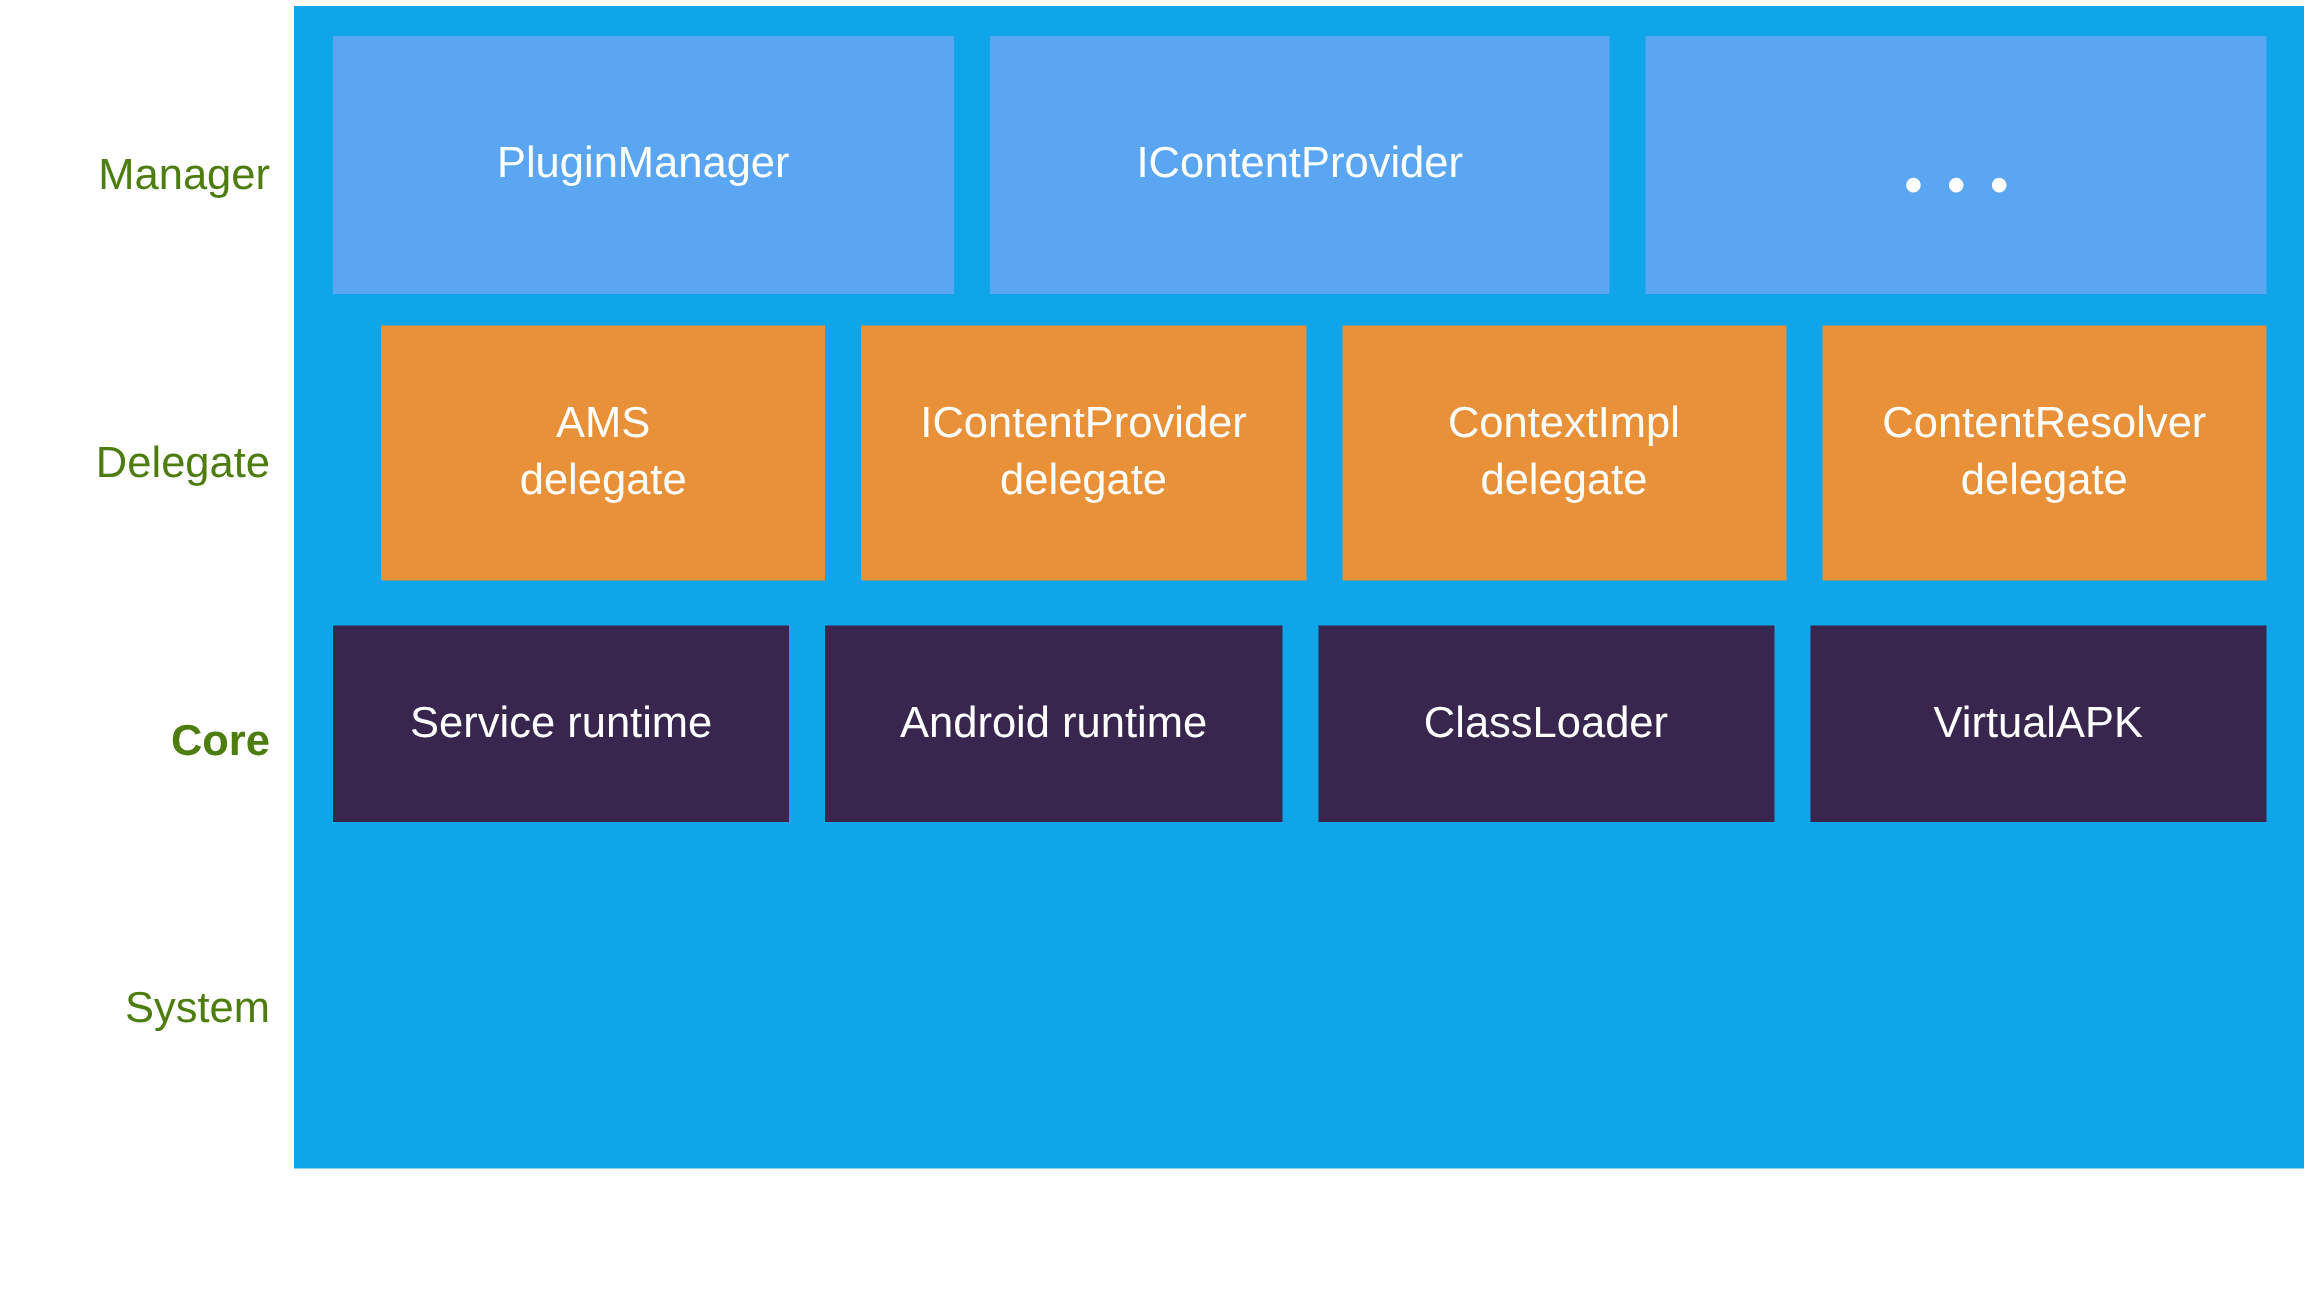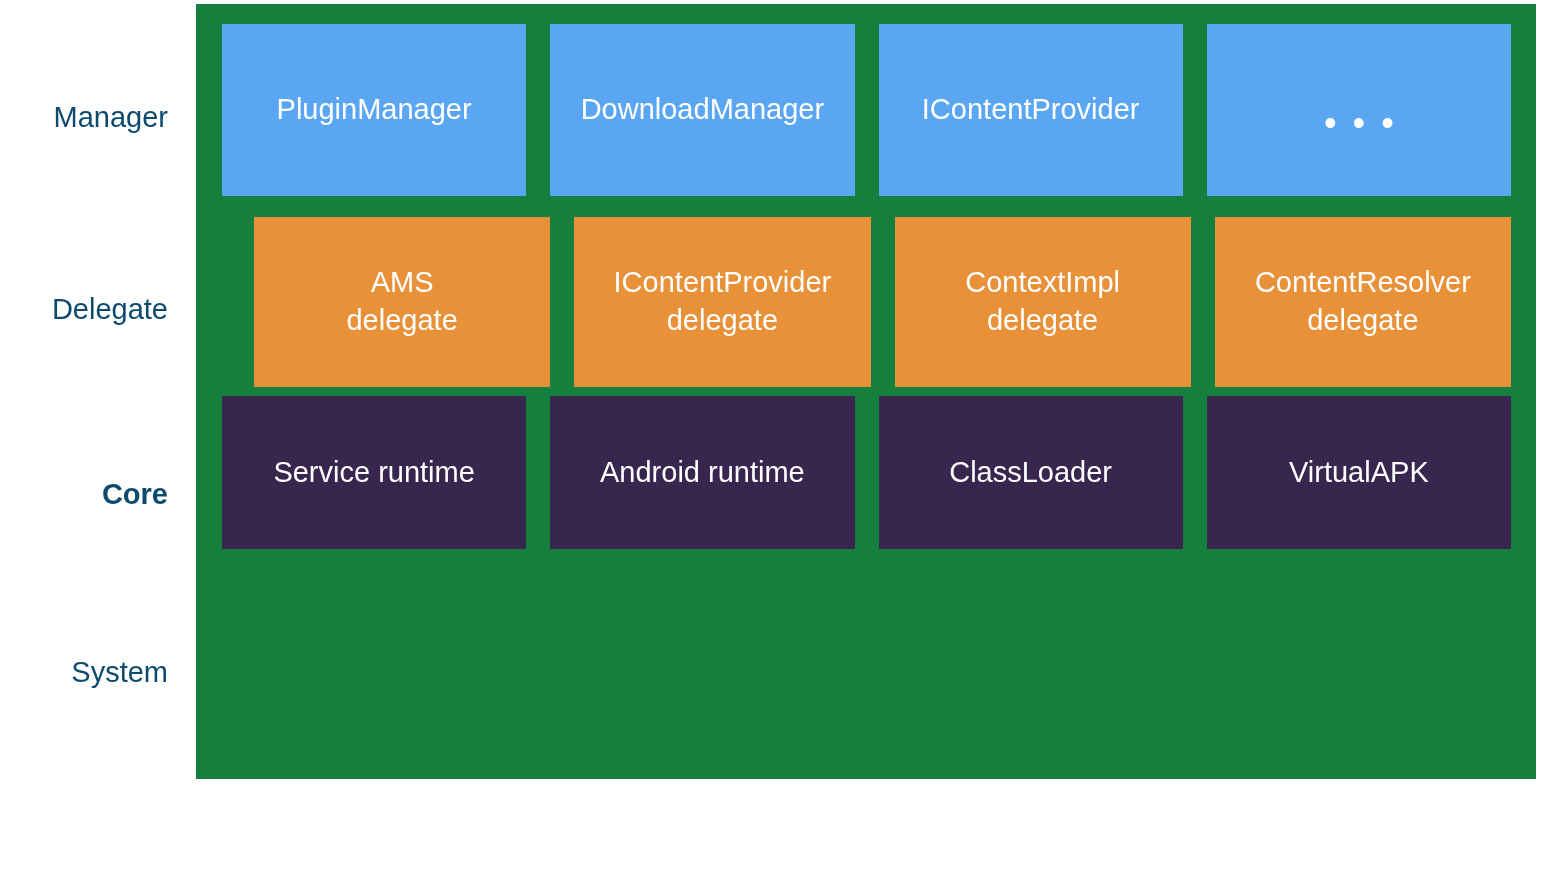--- a/index.html
+++ b/index.html
@@ -4,45 +4,45 @@
 <style>
   html,body{margin:0;padding:0;}
   body{
     width:1542px;height:874px;background:#ffffff;
     font-family:"Liberation Sans","DejaVu Sans",sans-serif;
     -webkit-font-smoothing:antialiased;
   }
   .page{position:relative;width:1542px;height:874px;background:#ffffff;overflow:hidden;}
 
   
-  .panel{position:absolute;left:196px;top:4px;width:1340px;height:775px;background:#15803d;}
+  .panel{position:absolute;left:196px;top:4px;width:1340px;height:775px;background:#0ea5e9;}
 
   
   .row{position:absolute;left:26px;right:25px;display:grid;grid-auto-flow:column;grid-auto-columns:1fr;column-gap:24px;}
   .row-manager {top:20px;height:172px;}
   .row-delegate{top:213px;height:170px;margin-left:32px;}
-  .row-core    {top:392px;height:153px;}
+  .row-core    {top:413px;height:131px;}
   .row-system  {top:577px;height:169px;}
 
   .box{
     display:flex;align-items:center;justify-content:center;
     text-align:center;color:#ffffff;font-size:29px;line-height:1.3;
     white-space:pre-line;
   }
   .box.blue    {background:#5aa6f2;}
   .box.orange  {background:#e89139;}
   .box.purple  {background:#38264f;}
   .box.darkgray{background:#52565e;}
   .box.dots{font-size:36px;letter-spacing:16px;text-indent:16px;padding-top:26px;box-sizing:border-box;}
 
   
   .layer-label{
-    position:absolute;left:4px;width:164px;
+    position:absolute;left:16px;width:164px;
     display:flex;align-items:center;justify-content:flex-end;
-    color:#0c4a6e;font-size:29px;transform:translateY(7px);
+    color:#4d7c0f;font-size:29px;transform:translateY(7px);
   }
   .ll-manager {top:24px;height:172px;}
   .ll-delegate{top:217px;height:170px;}
   .ll-core    {top:412px;height:151px;font-weight:bold;}
   .ll-system  {top:581px;height:169px;text-align:right;}
 
   
   .caption{
     position:absolute;left:196px;top:818px;width:1340px;
     text-align:center;color:#8e8e93;font-size:29px;
@@ -55,21 +55,20 @@
 
   <div class="layer-label ll-manager">Manager</div>
   <div class="layer-label ll-delegate">Delegate</div>
   <div class="layer-label ll-core">Core</div>
   <div class="layer-label ll-system">System</div>
 
   <div class="panel">
 
     <div class="row row-manager">
       <div class="box blue">PluginManager</div>
-      <div class="box blue">DownloadManager</div>
       <div class="box blue">IContentProvider</div>
       <div class="box blue dots">•••</div>
     </div>
 
     <div class="row row-delegate">
       <div class="box orange">AMS
 delegate</div>
       <div class="box orange">IContentProvider
 delegate</div>
       <div class="box orange">ContextImpl

